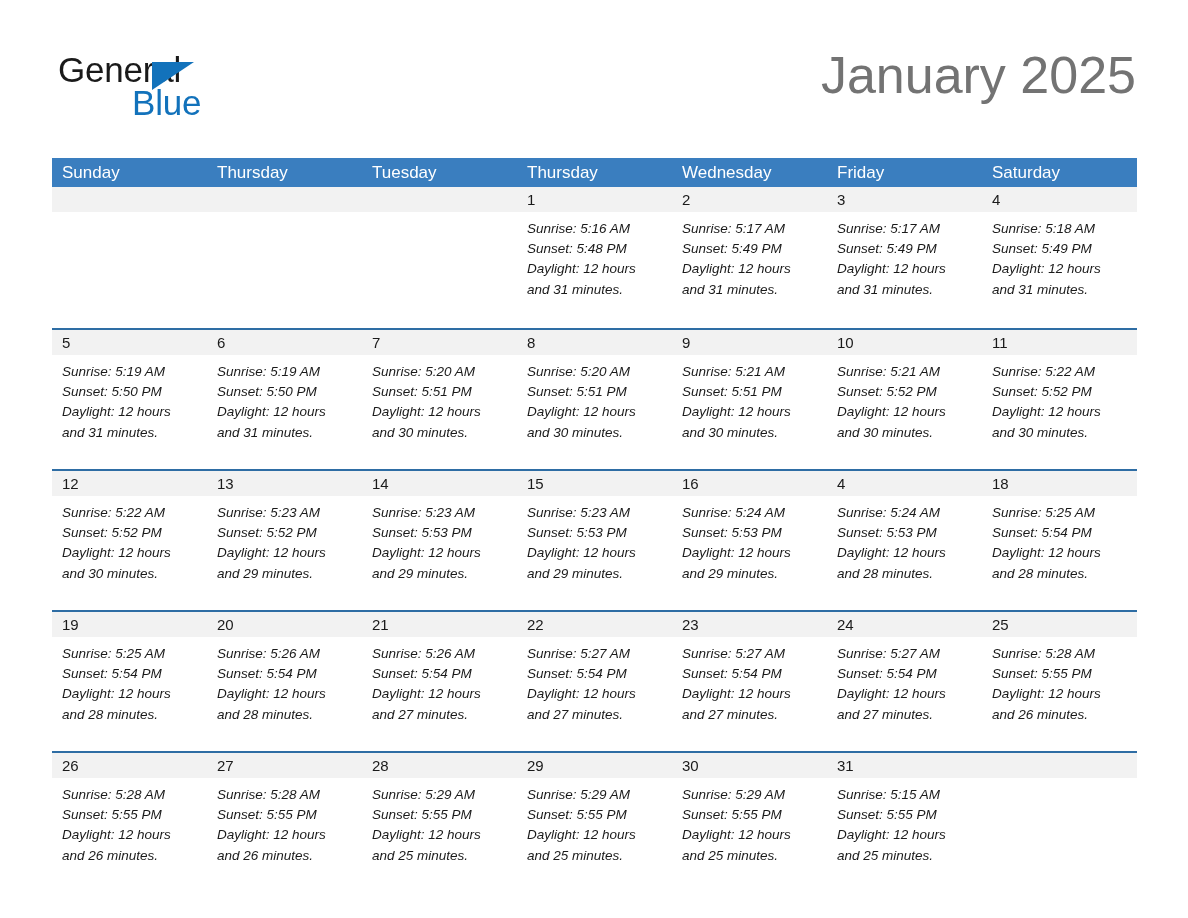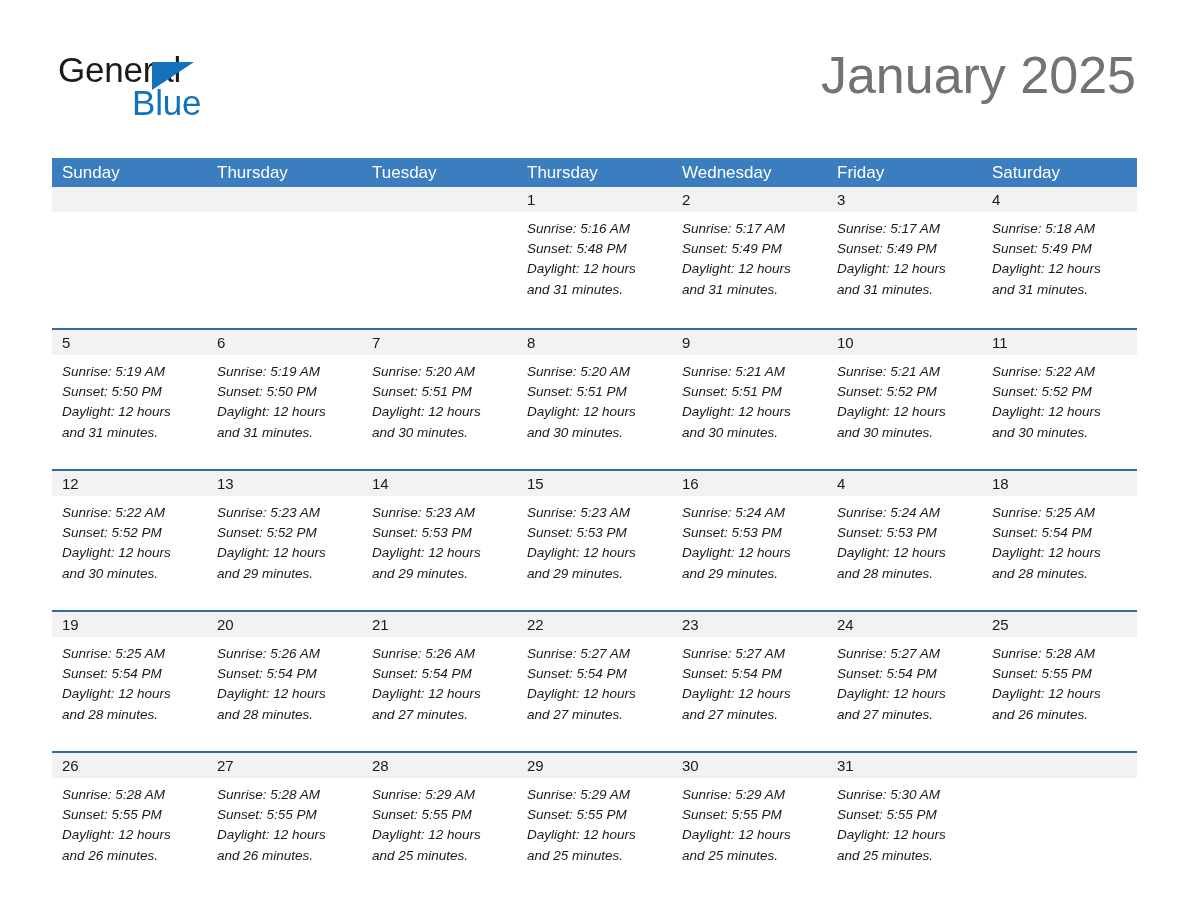--- a/index.html
+++ b/index.html
@@ -497,21 +497,21 @@
         <div class="day-body">
           <div>Sunrise: 5:29 AM</div>
           <div>Sunset: 5:55 PM</div>
           <div>Daylight: 12 hours</div>
           <div>and 25 minutes.</div>
         </div>
       </div>
       <div class="day-cell">
         <div class="day-number-band">31</div>
         <div class="day-body">
-          <div>Sunrise: 5:30 AM</div>
+          <div>Sunrise: 5:15 AM</div>
           <div>Sunset: 5:55 PM</div>
           <div>Daylight: 12 hours</div>
           <div>and 25 minutes.</div>
         </div>
       </div>
       <div class="day-cell empty">
         <div class="day-number-band"></div>
         <div class="day-body">
           <div></div>
           <div></div>

